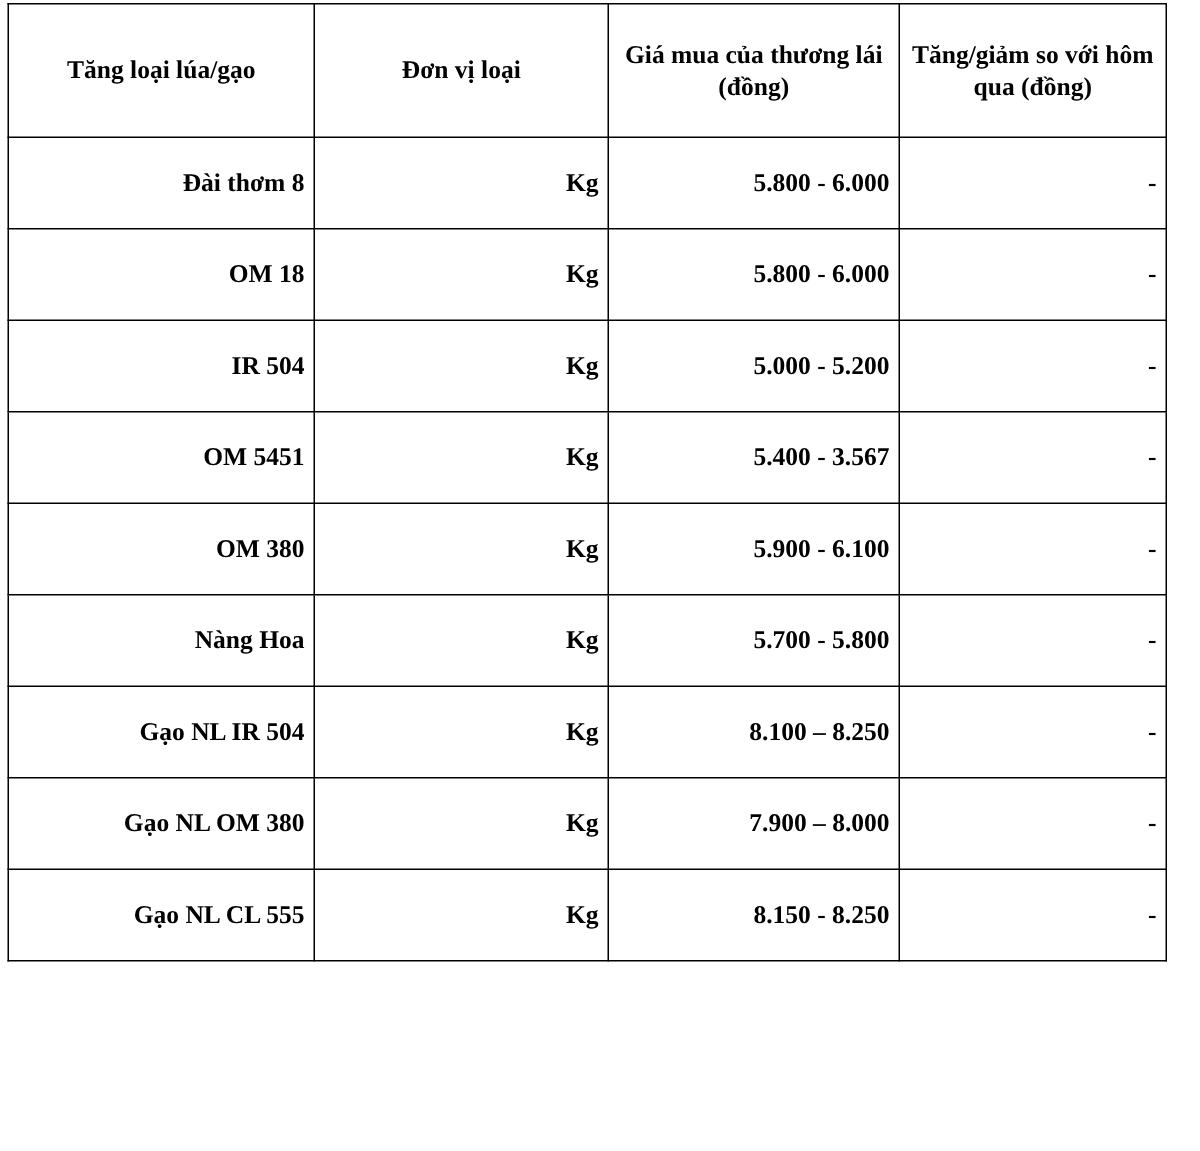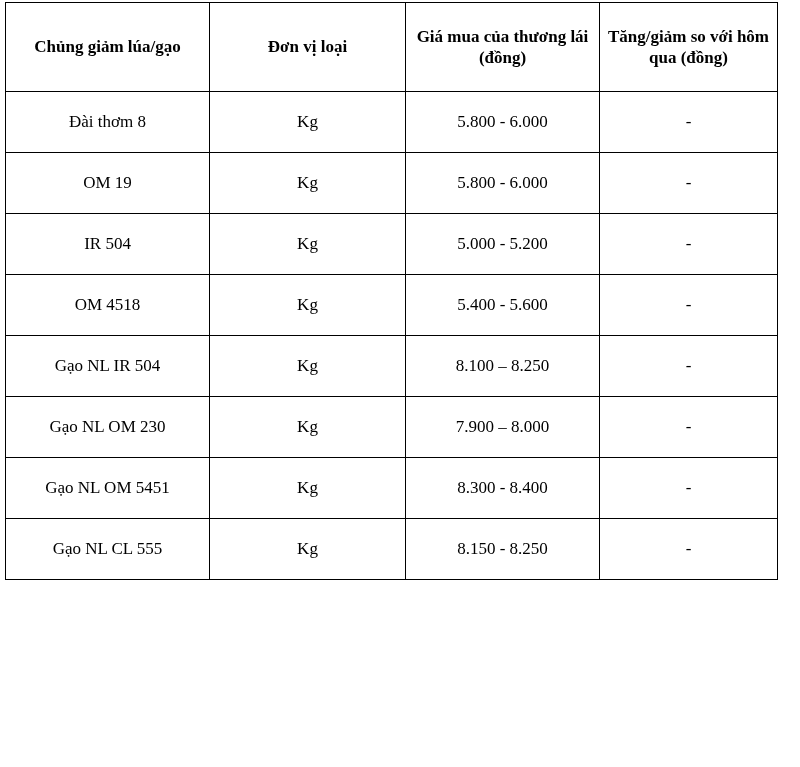--- a/index.html
+++ b/index.html
@@ -41,86 +41,93 @@
     font-size: 17px;
     line-height: 1.25;
   }
   table.price-table thead th {
     font-weight: bold;
     height: 80px;
     font-size: 17px;
   }
   table.price-table tbody td {
     height: 52px;
-    font-weight: normal;
+    font-weight: bold;
+    text-align: right;
   }
   .dash {
     font-size: 17px;
   }
 </style>
 </head>
 <body>
 
 <div class="page">
   <table class="price-table">
     <colgroup>
       <col class="c0">
         <col class="c1">
         <col class="c2">
         <col class="c3">
     </colgroup>
     <thead>
       <tr>
-        <th>Chủng giảm lúa/gạo</th>
+        <th>Tăng loại lúa/gạo</th>
         <th>Đơn vị loại</th>
         <th>Giá mua của thương lái (đồng)</th>
         <th>Tăng/giảm so với hôm qua (đồng)</th>
       </tr>
     </thead>
     <tbody>
       <tr>
         <td>Đài thơm 8</td>
         <td>Kg</td>
         <td>5.800 - 6.000</td>
         <td class="dash">-</td>
       </tr>
       <tr>
-        <td>OM 19</td>
+        <td>OM 18</td>
         <td>Kg</td>
         <td>5.800 - 6.000</td>
         <td class="dash">-</td>
       </tr>
       <tr>
         <td>IR 504</td>
         <td>Kg</td>
         <td>5.000 - 5.200</td>
         <td class="dash">-</td>
       </tr>
       <tr>
-        <td>OM 4518</td>
+        <td>OM 5451</td>
         <td>Kg</td>
-        <td>5.400 - 5.600</td>
+        <td>5.400 - 3.567</td>
+        <td class="dash">-</td>
+      </tr>
+      <tr>
+        <td>OM 380</td>
+        <td>Kg</td>
+        <td>5.900 - 6.100</td>
+        <td class="dash">-</td>
+      </tr>
+      <tr>
+        <td>Nàng Hoa</td>
+        <td>Kg</td>
+        <td>5.700 - 5.800</td>
         <td class="dash">-</td>
       </tr>
       <tr>
         <td>Gạo NL IR 504</td>
         <td>Kg</td>
         <td>8.100 – 8.250</td>
         <td class="dash">-</td>
       </tr>
       <tr>
-        <td>Gạo NL OM 230</td>
+        <td>Gạo NL OM 380</td>
         <td>Kg</td>
         <td>7.900 – 8.000</td>
-        <td class="dash">-</td>
-      </tr>
-      <tr>
-        <td>Gạo NL OM 5451</td>
-        <td>Kg</td>
-        <td>8.300 - 8.400</td>
         <td class="dash">-</td>
       </tr>
       <tr>
         <td>Gạo NL CL 555</td>
         <td>Kg</td>
         <td>8.150 - 8.250</td>
         <td class="dash">-</td>
       </tr>
     </tbody>
   </table>

